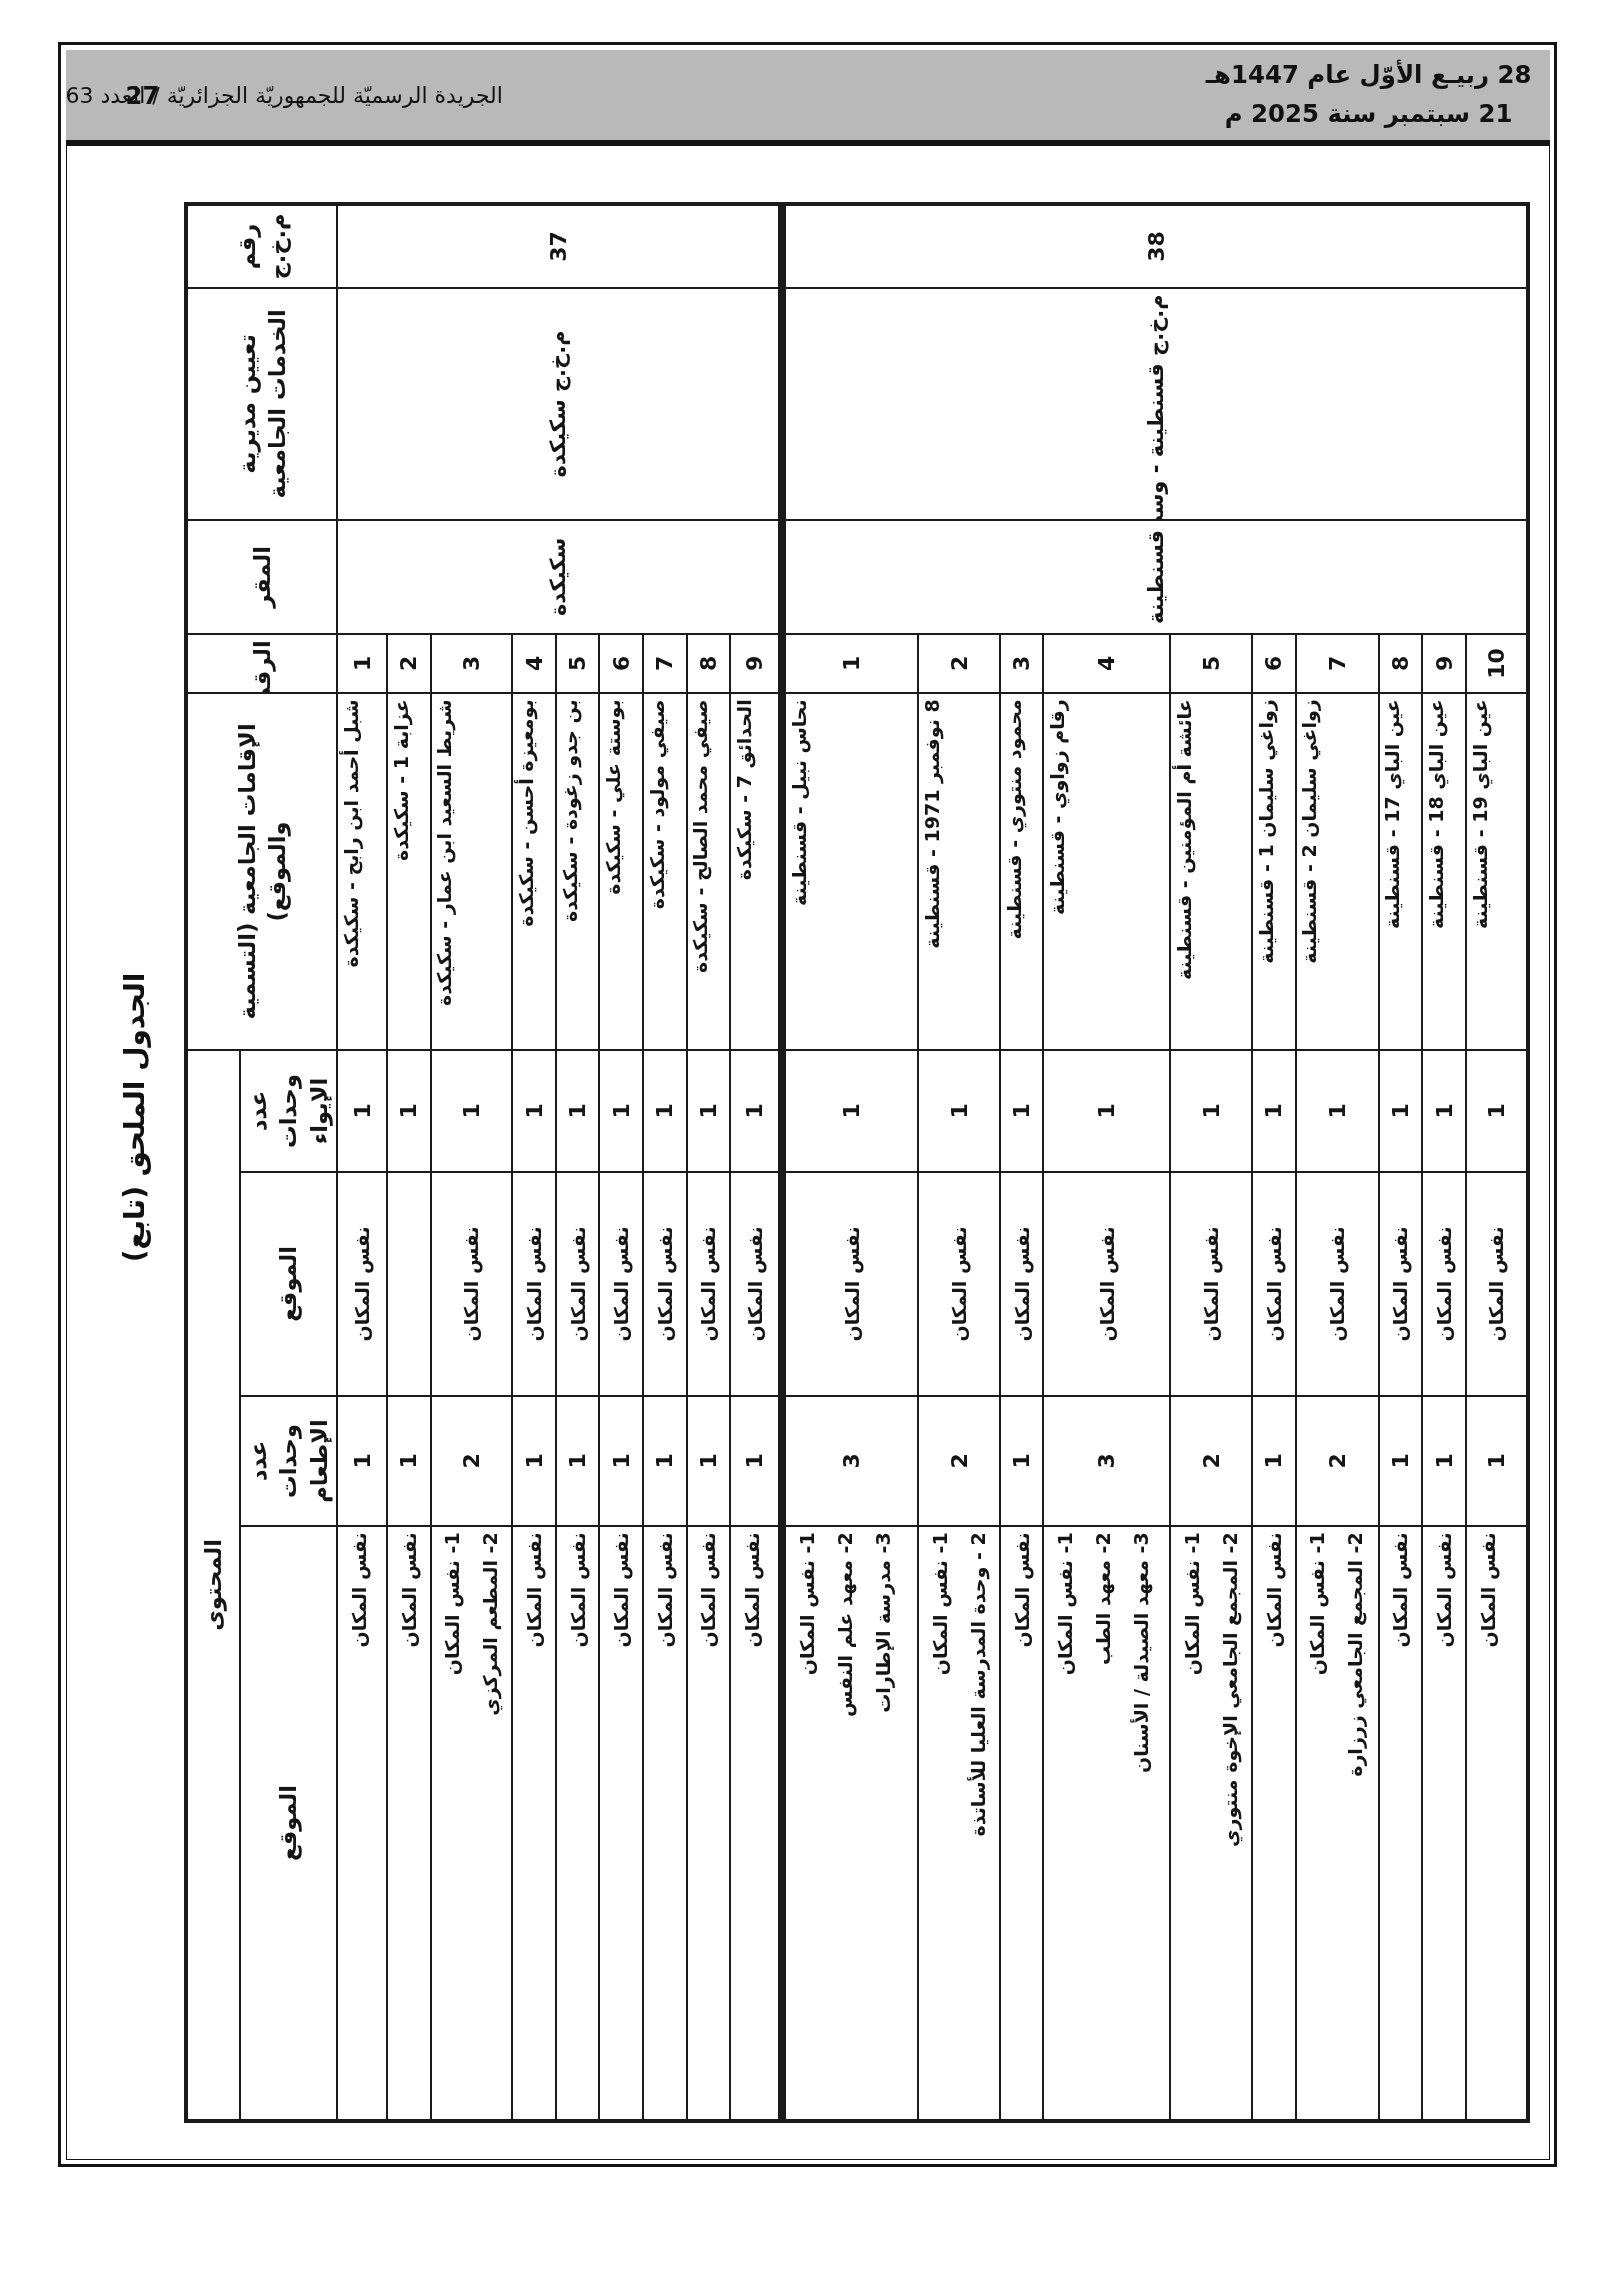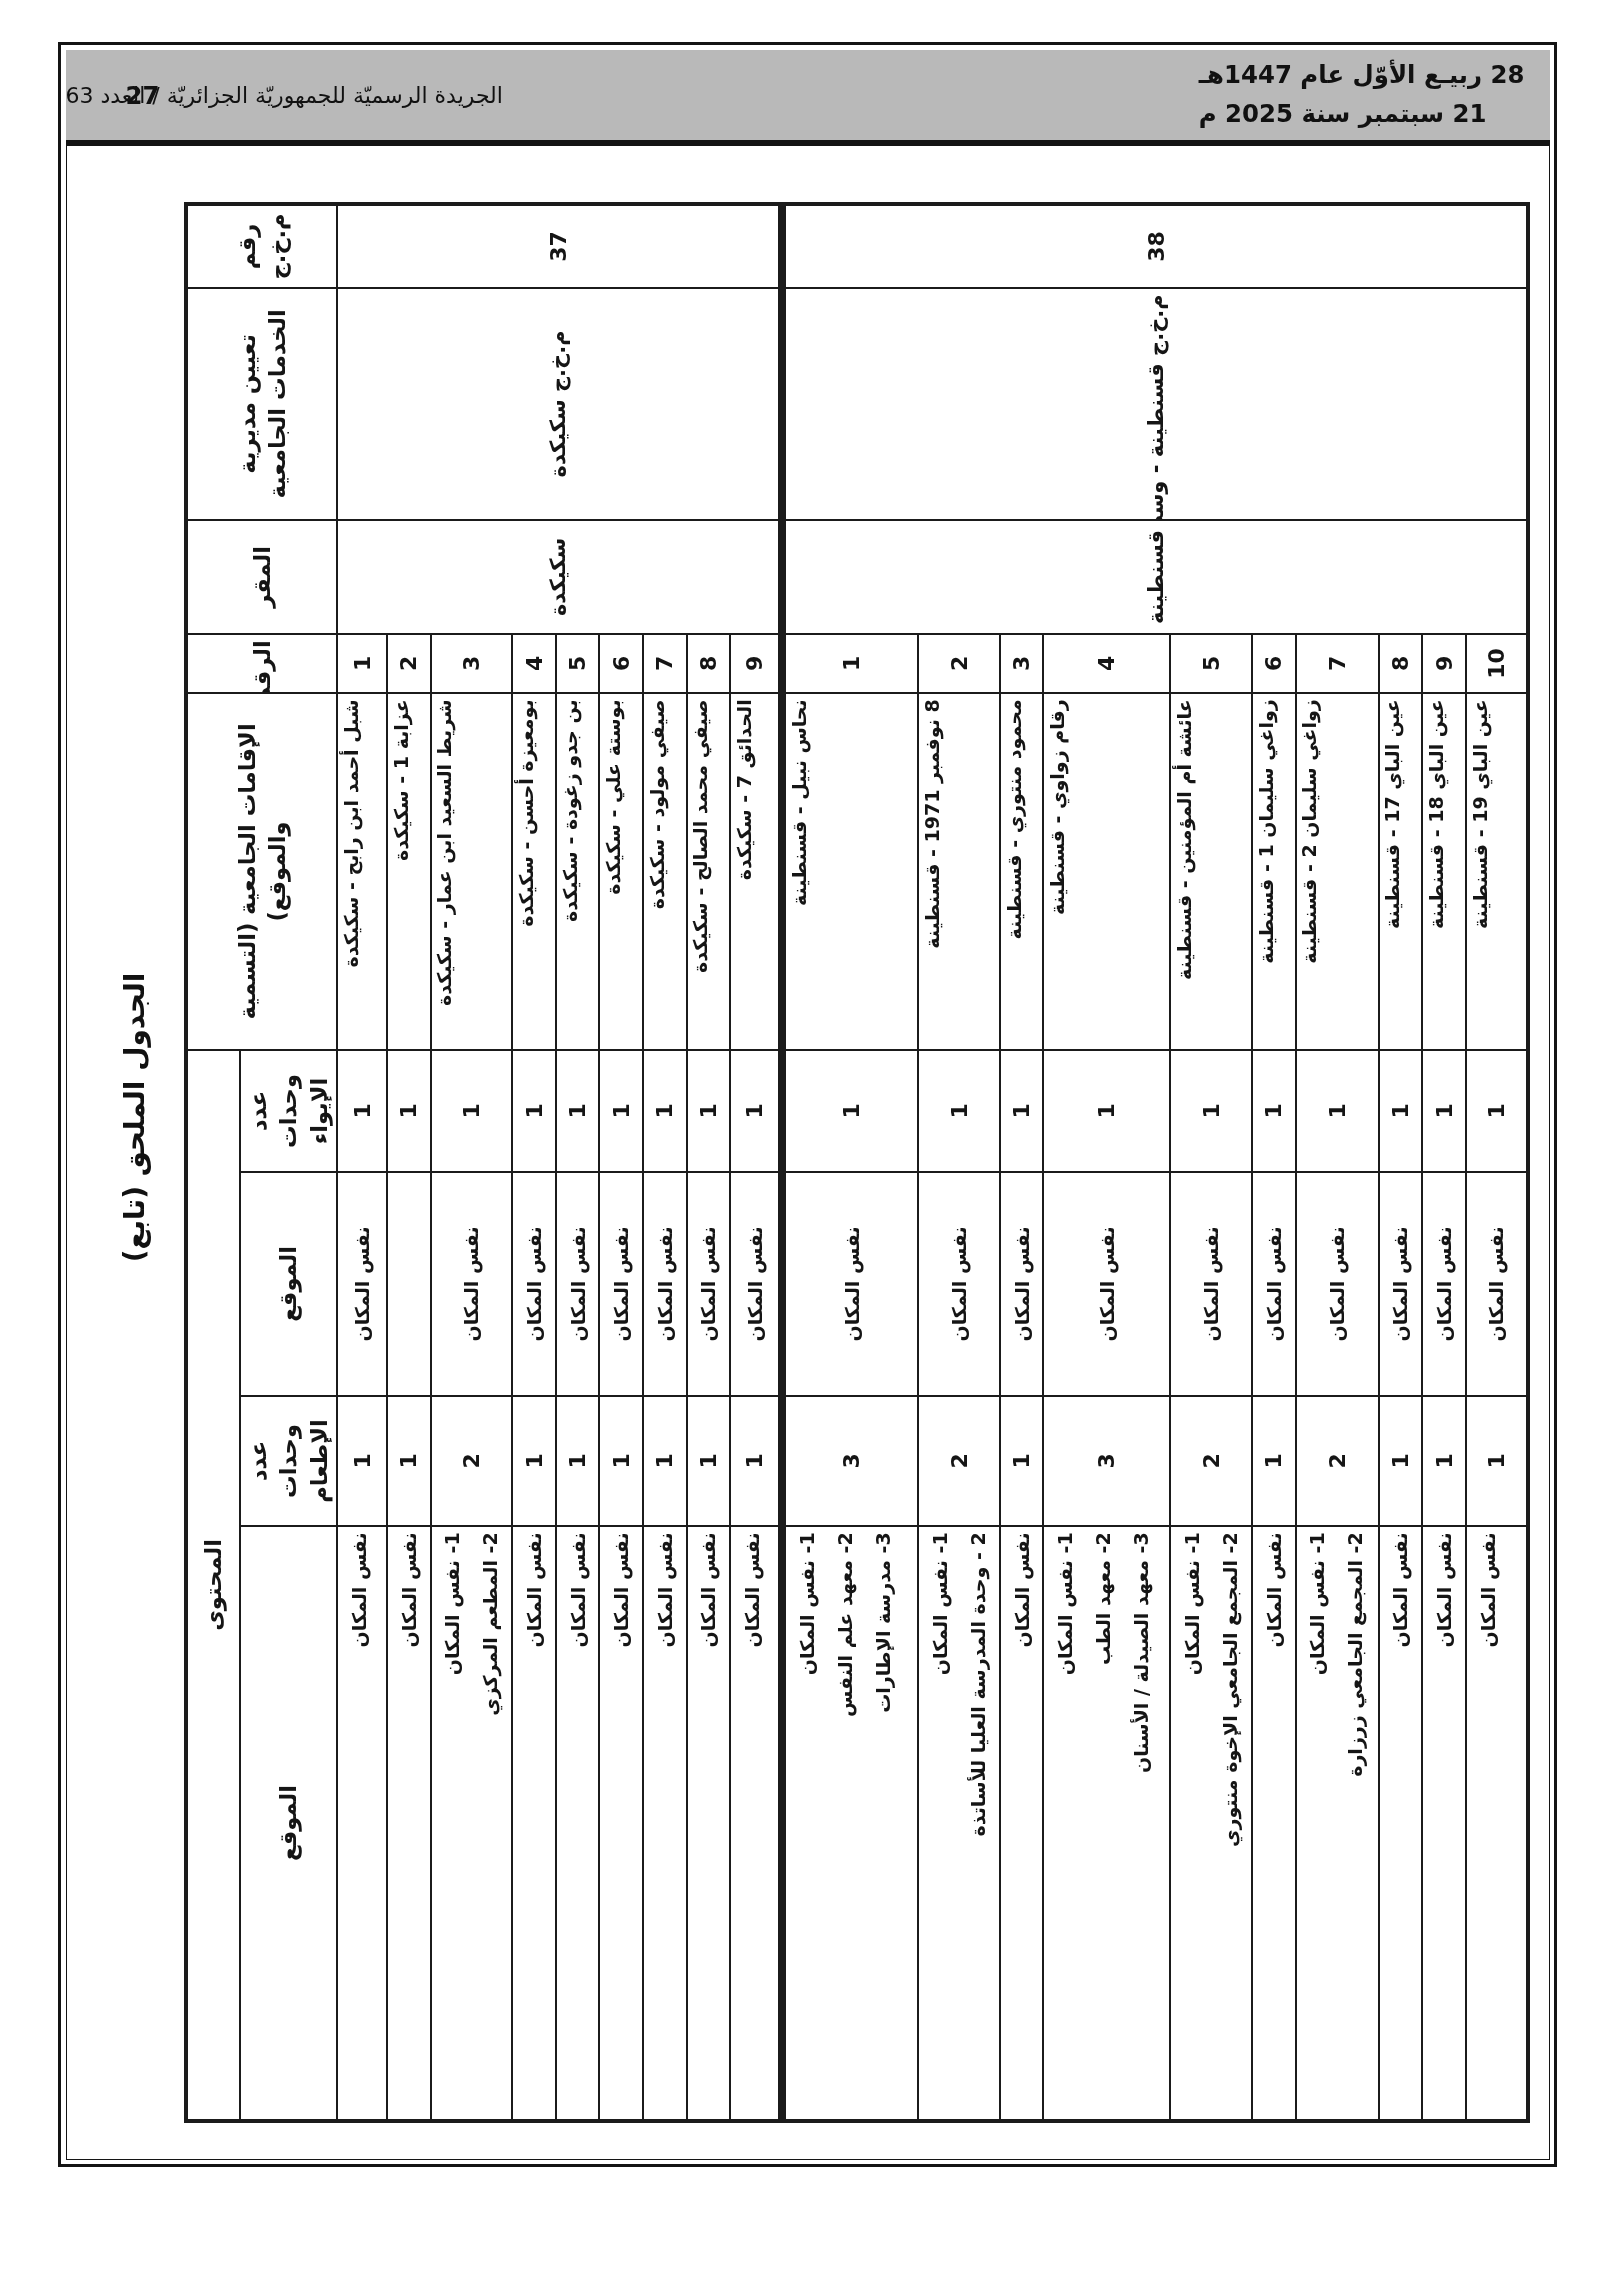--- a/index.html
+++ b/index.html
@@ -4,21 +4,21 @@
 <style>
   html,body{margin:0;padding:0;background:#e8e8e6;}
   .page{position:relative;width:1615px;height:2285px;background:#ffffff;overflow:hidden;
         font-family:"DejaVu Sans",sans-serif;color:#111;}
   
   .frame{position:absolute;left:58px;top:42px;width:1493px;height:2119px;border:3.6px solid #141414;}
   .frame-inner{position:absolute;left:4.5px;top:4.5px;right:4.5px;bottom:4.5px;border:1.8px solid #141414;pointer-events:none;}
   
   .masthead{position:absolute;left:4.5px;top:4.5px;right:4.5px;height:90px;background:#b9b9b9;
             border-bottom:6.3px solid #141414;direction:rtl;}
-  .mh-dates{position:absolute;right:25px;top:5.4px;text-align:left;font-weight:bold;font-size:24.4px;line-height:1.6;}
+  .mh-dates{position:absolute;right:18px;top:5.4px;text-align:center;font-weight:bold;font-size:24.4px;line-height:1.6;}
   .mh-title{position:absolute;left:0;right:0;top:50%;transform:translateY(-50%);text-align:left;
             font-weight:normal;font-size:22px;}
   .mh-page{position:absolute;left:60px;top:50%;transform:translateY(-50%);font-weight:bold;font-size:24.4px;}
   
   .side-title{position:absolute;left:118px;top:905px;width:425px;transform-origin:0 0;
               transform:rotate(-90deg) translateX(-425px);text-align:center;
               font-weight:bold;font-size:28px;white-space:nowrap;}
   .rot-wrap{position:absolute;left:184px;top:203px;width:1920px;height:1312px;
             transform-origin:0 0;transform:rotate(-90deg) translateX(-1920px);}
   table.gz{border-collapse:collapse;table-layout:fixed;width:1918px;direction:rtl;}

